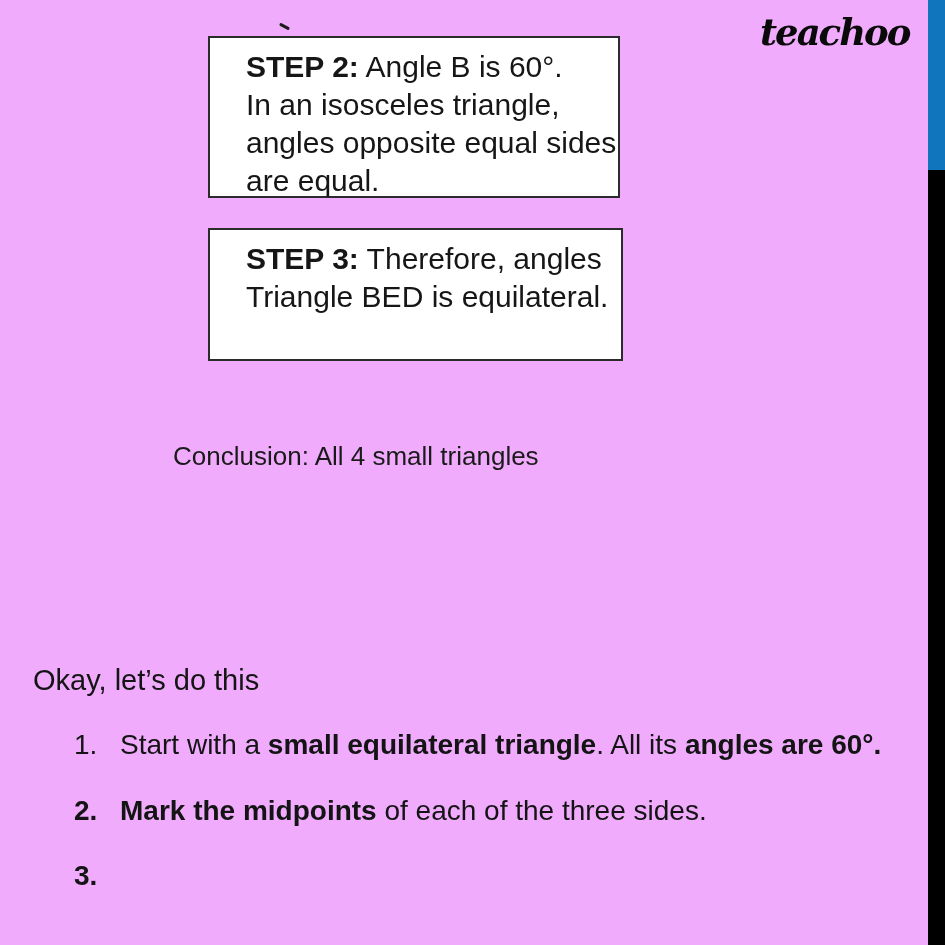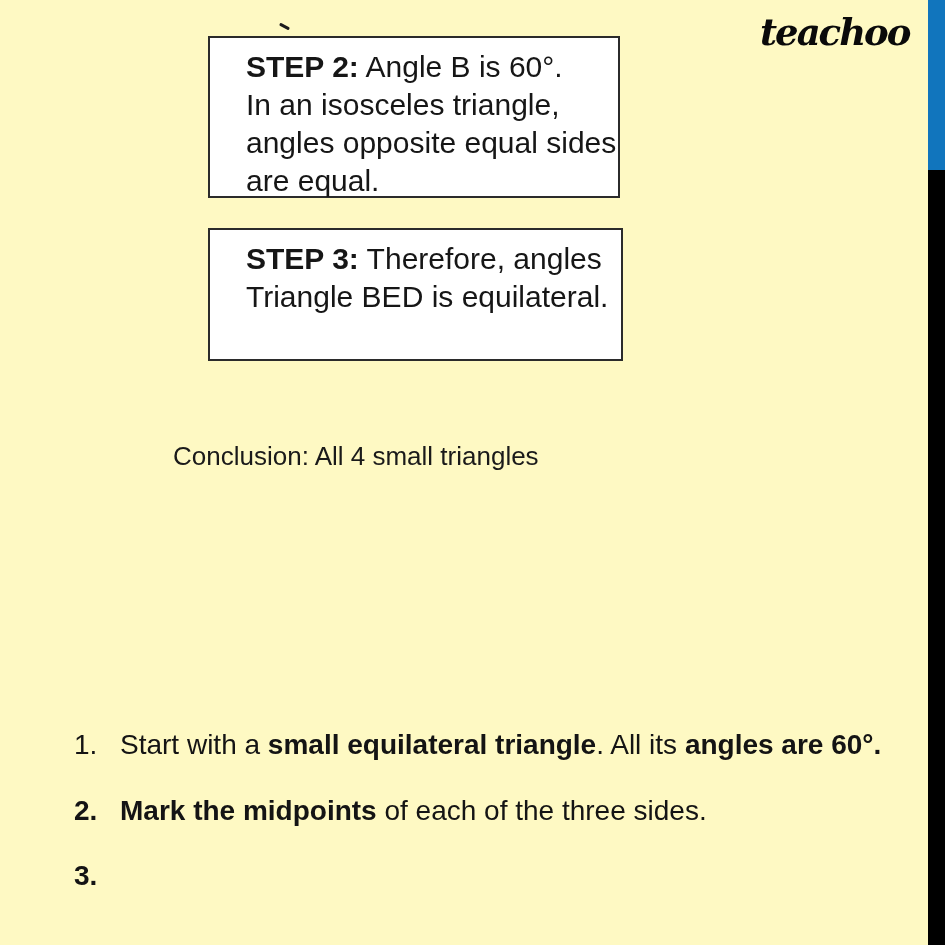--- a/index.html
+++ b/index.html
@@ -1,21 +1,21 @@
 <!DOCTYPE html>
 <html><head>
 <meta charset="utf-8">
 <style>
   * { margin: 0; padding: 0; box-sizing: border-box; }
   html, body { background: #ffffff; }
   .page {
     position: relative;
     width: 945px;
     height: 945px;
-    background: #fef9c3;
+    background: #f0abfc;
     overflow: hidden;
     font-family: "Liberation Sans", sans-serif;
     color: #141414;
   }
 
   
   .edge-bar-blue {
     position: absolute; left: 928px; top: 0; width: 17px; height: 170px;
     background: #1175bd;
   }
@@ -103,20 +103,21 @@
 
   <div class="step-box box2">
     <div class="box-line"><span class="b">STEP 3:</span><span> Therefore, angles</span></div>
     <div class="box-line">Triangle BED is equilateral.</div>
   </div>
 
   <div class="conclusion">
     <div>Conclusion: All 4 small triangles</div>
   </div>
 
+  <div class="intro">Okay, let’s do this</div>
 
   <div class="list-row row1">
     <span class="list-num">1.</span>
     <span class="list-txt"><span>Start with a </span><span class="b">small equilateral triangle</span><span>. All its </span><span class="b">angles are 60°.</span></span>
   </div>
 
   <div class="list-row row2">
     <span class="list-num b">2.</span>
     <span class="list-txt"><span class="b">Mark the midpoints</span><span> of each of the three sides.</span></span>
   </div>

